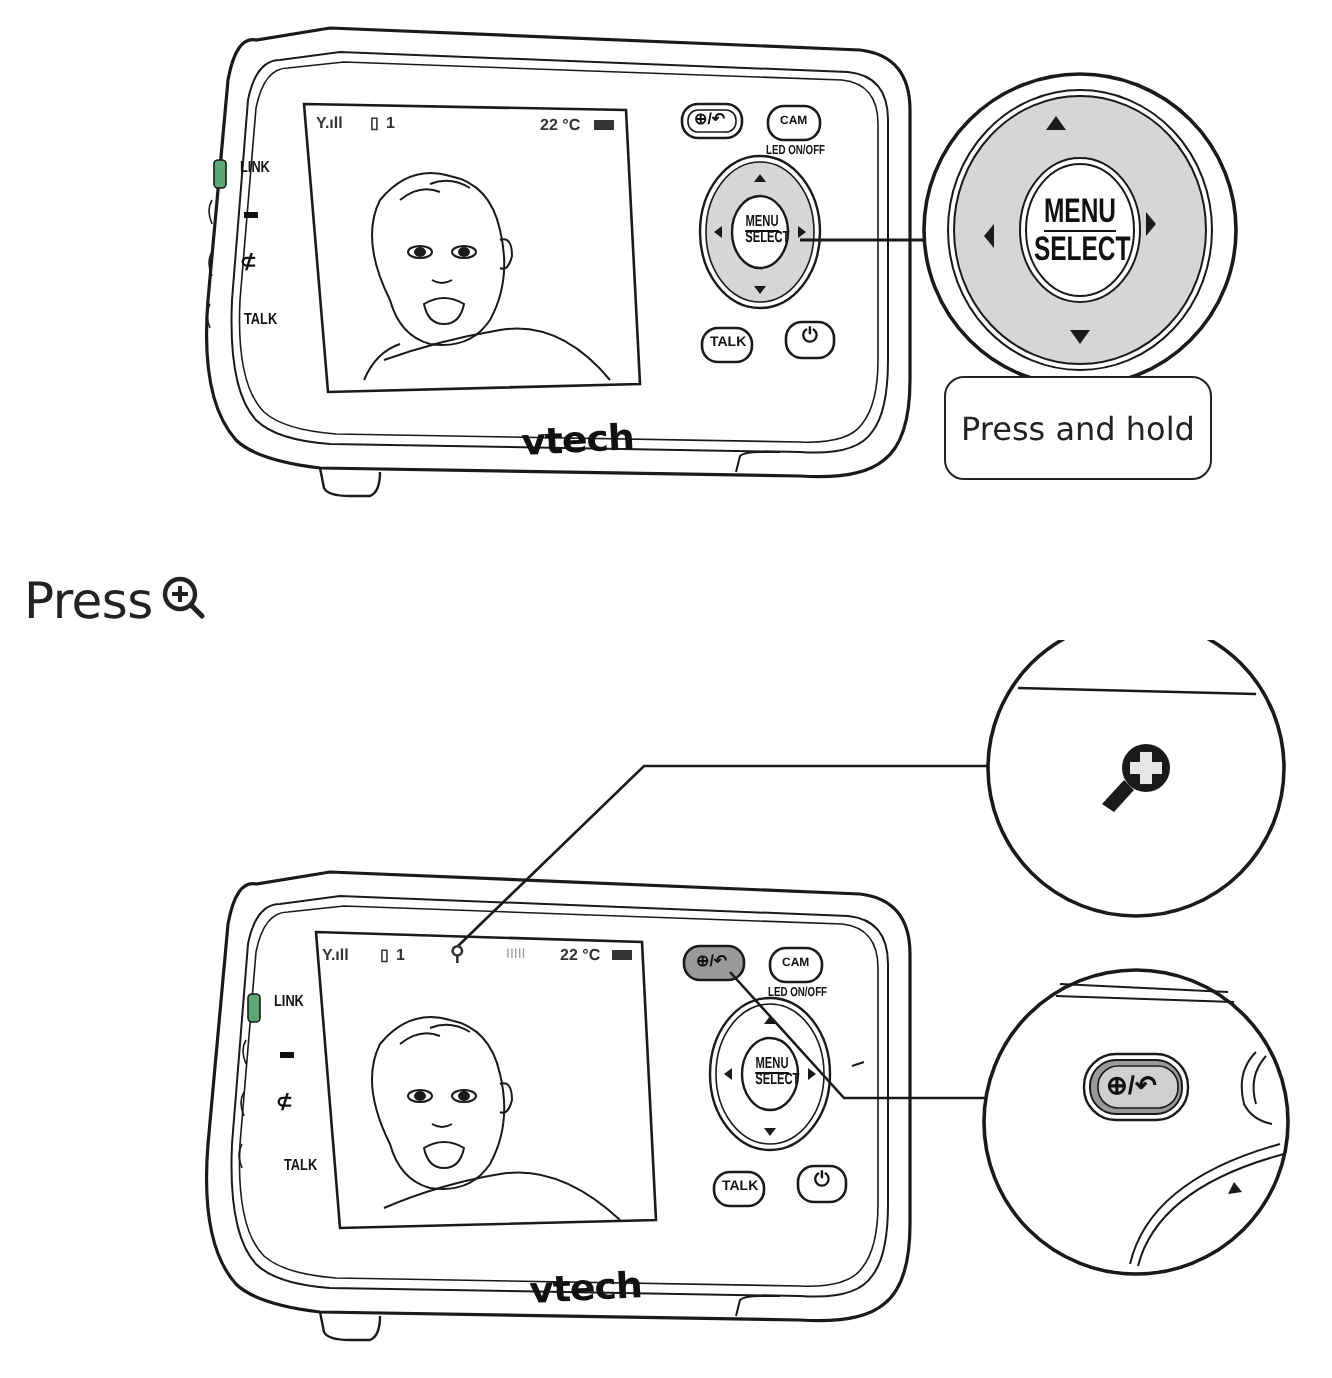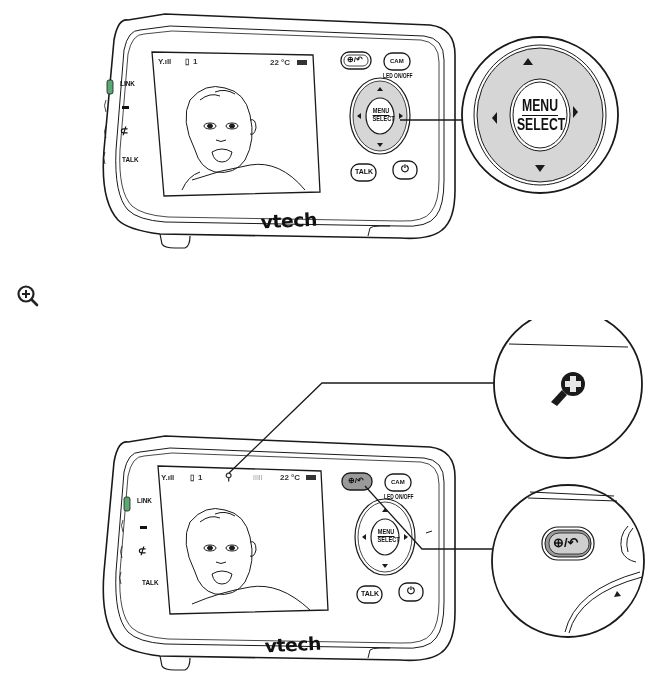--- a/index.html
+++ b/index.html
@@ -100,23 +100,25 @@
     <div>SELECT</div>
   </div>
   <span class="abs lbl" style="left:355px;top:168px;font-size:7px;">TALK</span>
   <span class="abs lbl" style="left:401px;top:163px;font-size:10px;">⏻</span>
   <span class="abs logo" style="left:262px;top:210px;">vtech</span>
 
   <div class="abs big-menu lbl" style="left:508px;top:97px;width:64px;">
     <div><span class="u">MENU</span></div>
     <div>SELECT</div>
   </div>
+  <div class="abs callout-box">Press and hold</div>
 </div>
 
 <div class="abs instruction">
+  <span>Press</span>
   <span class="zicon">
     <svg width="24" height="24" viewBox="0 0 24 24">
         <circle cx="10" cy="10" r="7.5" fill="none" stroke="#222" stroke-width="2.2"></circle>
         <line x1="10" y1="6" x2="10" y2="14" stroke="#222" stroke-width="2"></line>
         <line x1="6" y1="10" x2="14" y2="10" stroke="#222" stroke-width="2"></line>
         <line x1="15.5" y1="15.5" x2="21" y2="21" stroke="#222" stroke-width="2.6" stroke-linecap="round"></line>
       </svg>
   </span>
 </div>
 

